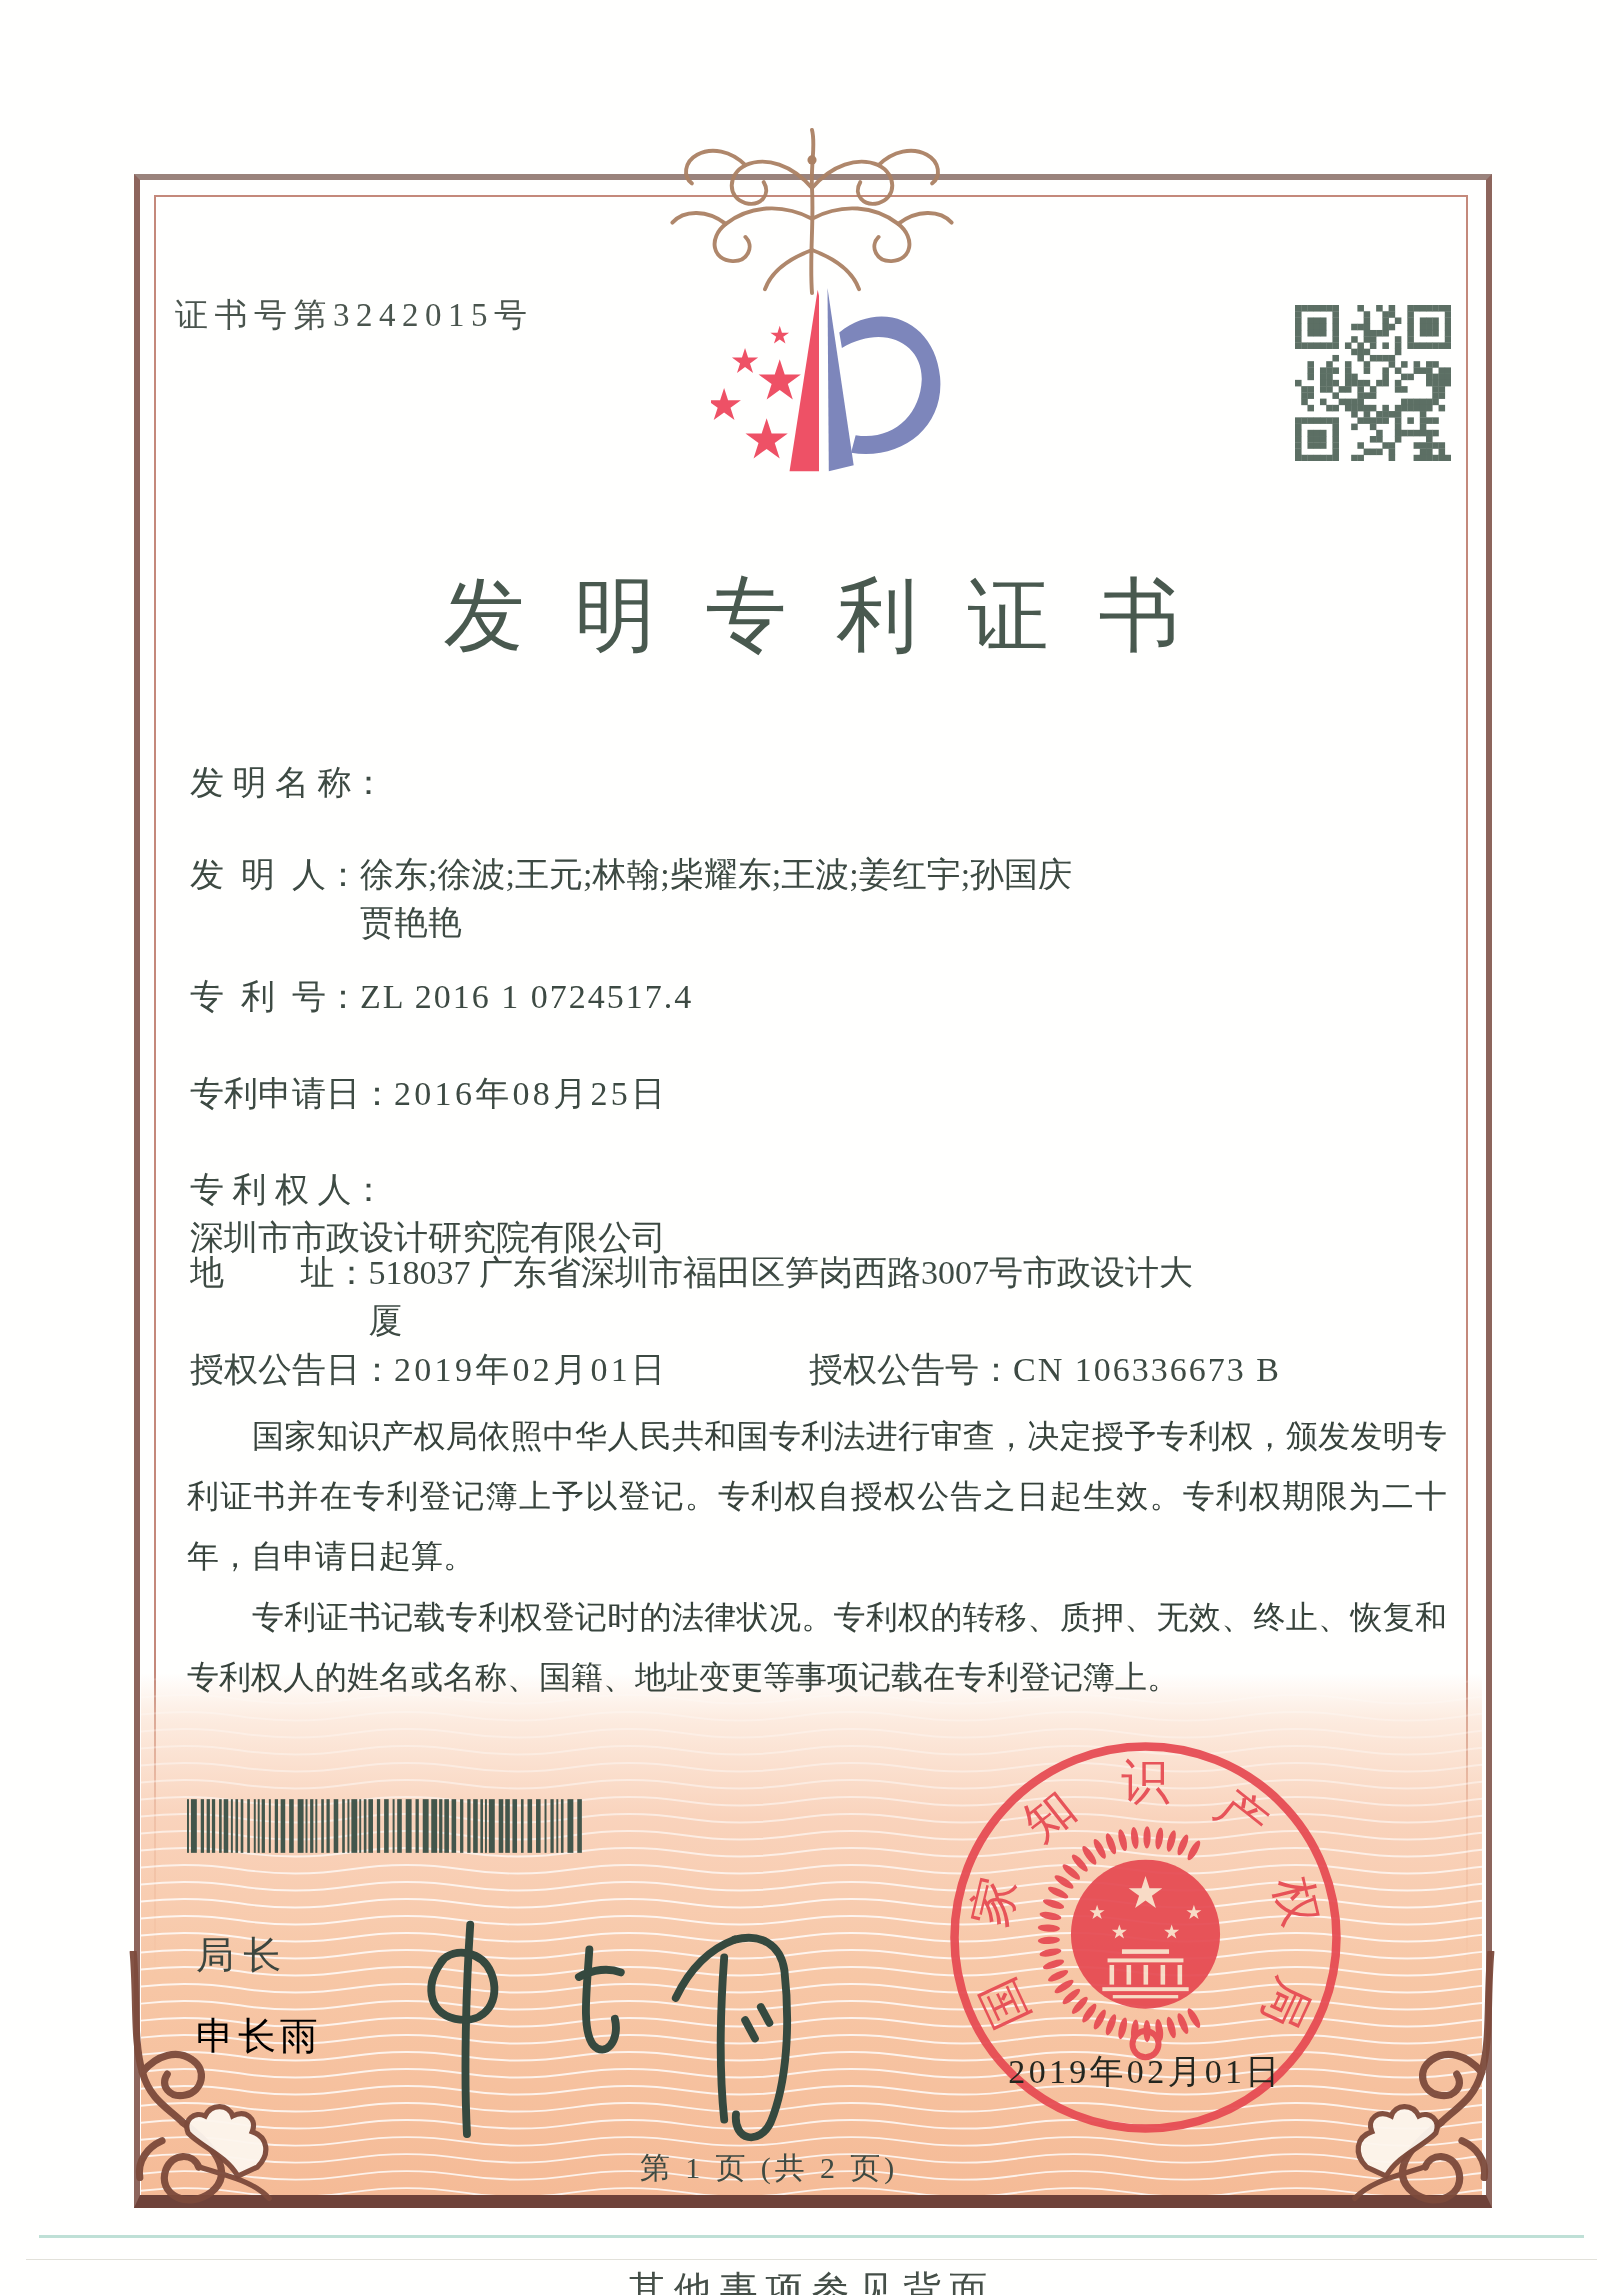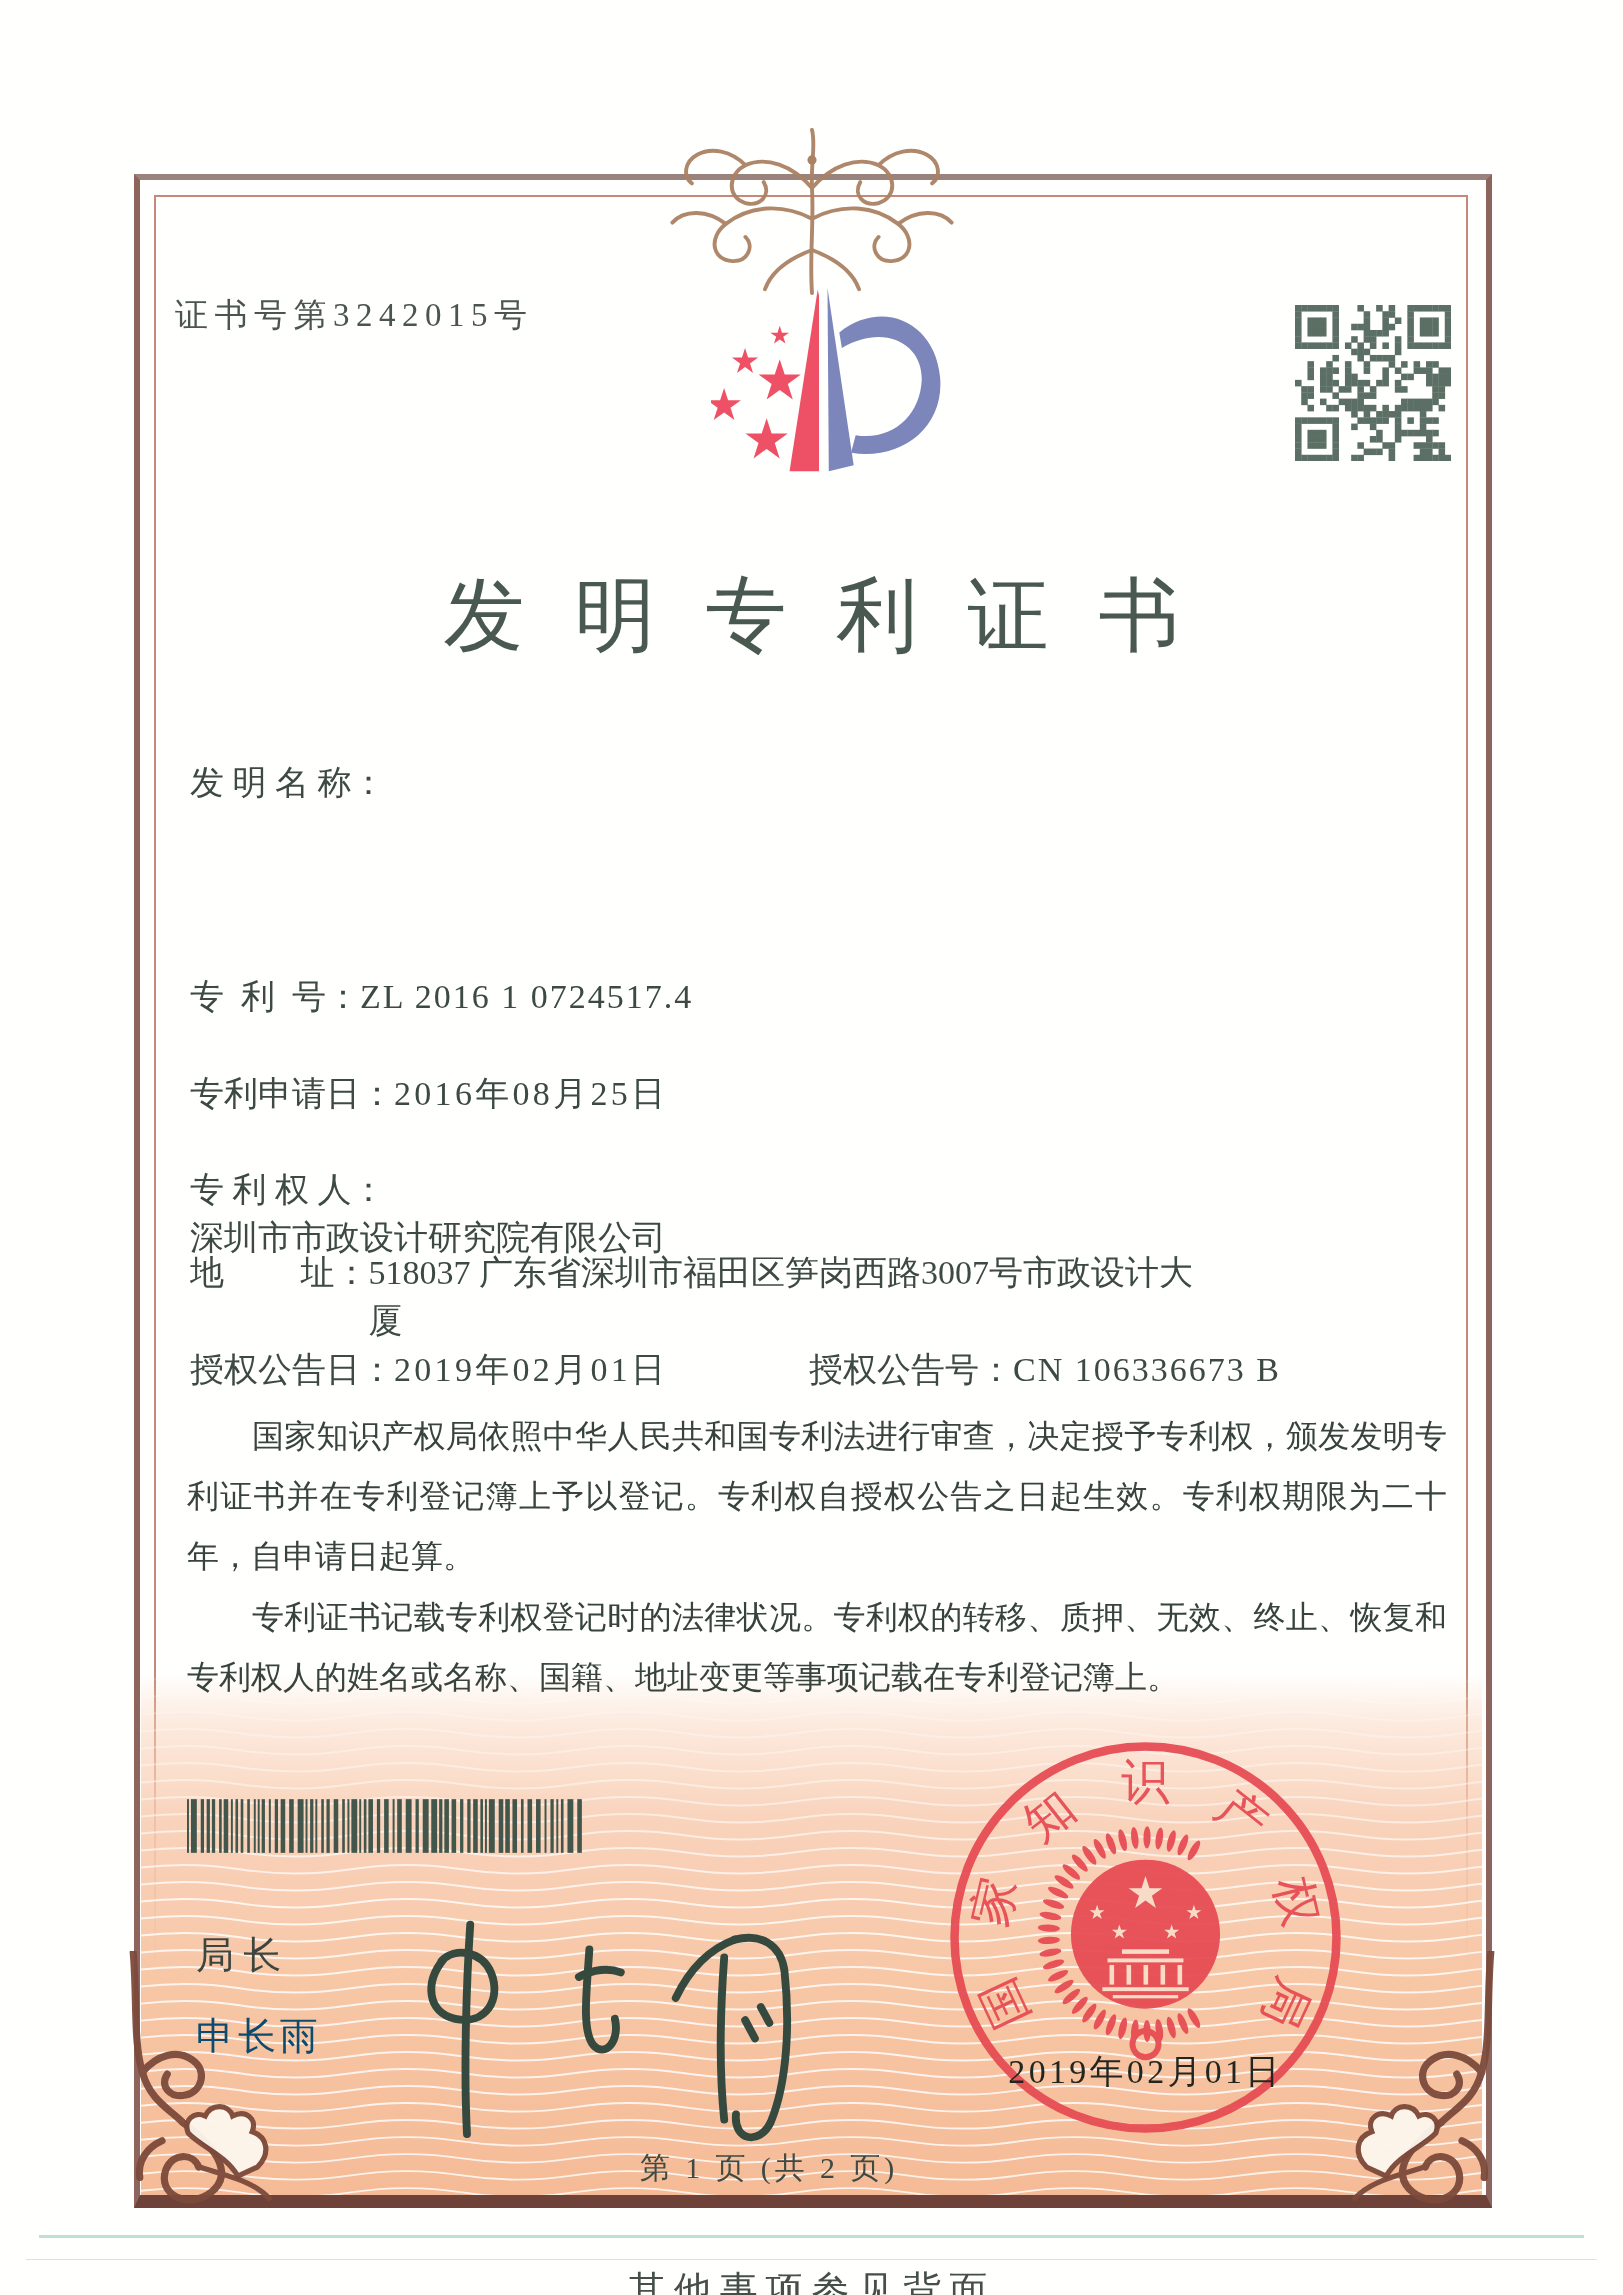--- a/index.html
+++ b/index.html
@@ -40,21 +40,21 @@
   
   .law-p{position:absolute;left:187px;width:1260px;font-size:32px;line-height:60px;
          text-align:justify;text-indent:65px;color:#37433c;}
   
   #wave-bg{left:141px;top:1673px;width:1341px;height:522px;
     background:linear-gradient(180deg,rgba(249,214,192,0) 0%,rgba(249,211,186,.45) 9%,
       rgba(248,203,176,.85) 28%,#f7c7a6 58%,#f5bb97 100%);}
   #waves{left:141px;top:1673px;}
   #barcode{left:187px;top:1799px;}
   #director-role{left:196px;top:1930px;font-size:38px;letter-spacing:9.2px;color:#3c463f;}
-  #director-name{left:196px;top:2011px;font-size:38px;letter-spacing:3.9px;color:#0c4a6e;}
+  #director-name{left:196px;top:2011px;font-size:38px;letter-spacing:3.9px;color:#000000;}
   #signature{left:393px;top:1872px;}
   #seal{left:946px;top:1738px;opacity:.93;}
   #seal-date{left:969px;top:2049px;width:353px;text-align:center;
     font-size:34px;letter-spacing:3.3px;color:#23261f;}
   #page-info{left:0;top:2148px;width:1538px;text-align:center;font-size:30px;
     letter-spacing:3.9px;color:#3f4a42;}
   #teal-line{left:39px;top:2235px;width:1545px;height:3.3px;background:#bfe0d6;}
   #faint-line{left:26px;top:2259px;width:1571px;height:1.3px;background:#e2e1da;}
   #back-note{left:0;top:2265px;width:1623px;text-align:center;font-size:38px;
     letter-spacing:7.9px;color:#454f48;}
@@ -451,20 +451,27 @@
       <rect x="219.0" y="228.5" width="10" height="10" fill="#5c6f64"></rect>
       <rect x="228.5" y="228.5" width="10" height="10" fill="#5c6f64"></rect>
     </svg>
 
   <div id="doc-title" class="abs">发明专利证书</div>
 
   <div class="row" style="top:759px;">
     <span class="lbl">发 明 名 称：</span>
   </div>
 
+  <div class="row" style="top:851px;">
+    <span class="lbl">发  明  人：</span>
+    <span class="val">
+      <span class="vline">徐东;徐波;王元;林翰;柴耀东;王波;姜红宇;孙国庆</span>
+      <span class="vline">贾艳艳</span>
+    </span>
+  </div>
 
   <div class="row" style="top:973px;">
     <span class="lbl">专  利  号：</span>
     <span class="val" style="letter-spacing:2px;">ZL 2016 1 0724517.4</span>
   </div>
 
   <div class="row" style="top:1070px;justify-content:flex-end;">
     <span class="lbl">专利申请日：</span>
     <span class="val" style="letter-spacing:3.3px;">2016年08月25日</span>
   </div>

